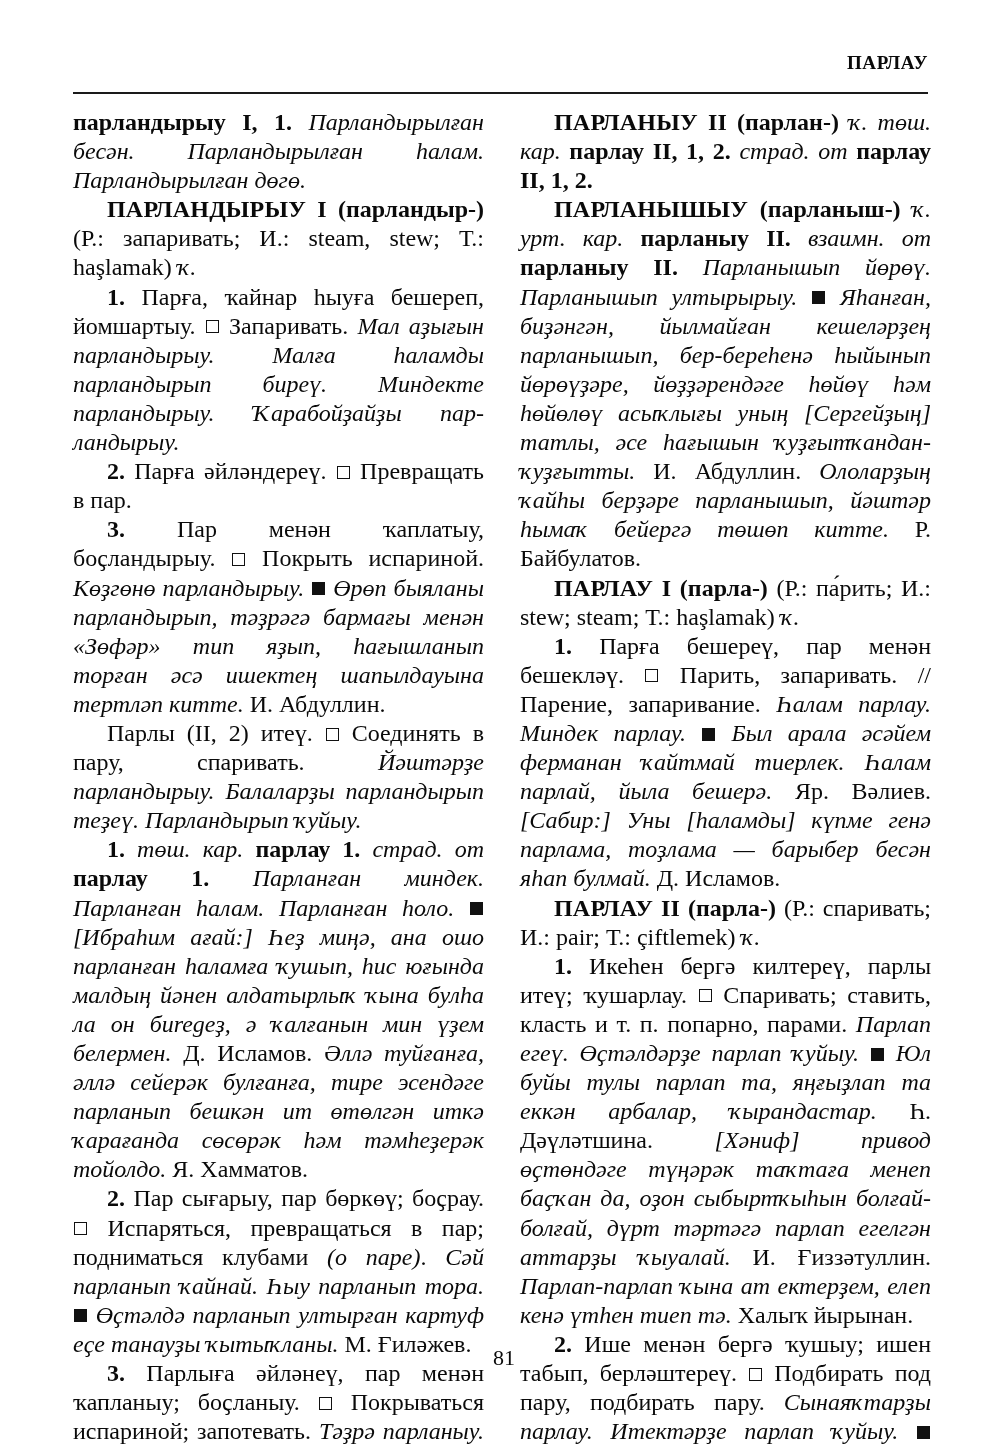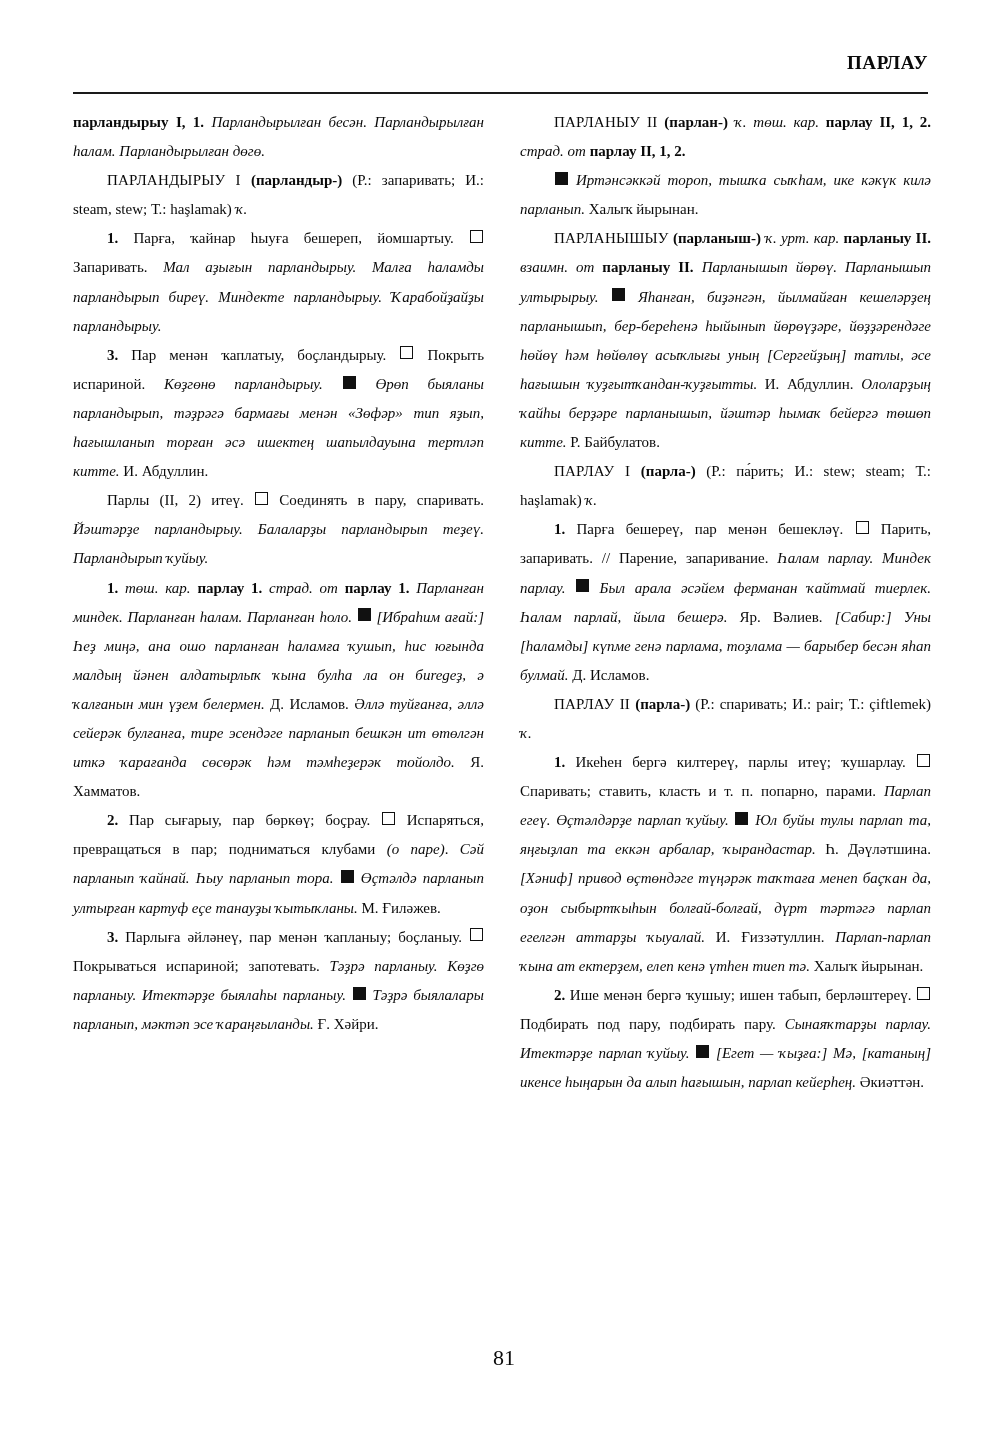--- a/index.html
+++ b/index.html
@@ -48,37 +48,37 @@
     position: absolute;
     left: 73px;
     top: 108px;
     width: 858px;
     height: 1200px;
     display: flex;
     gap: 36px;
   }
   .col {
     width: 411px;
-    font-size: 15px;
+    font-size: 24px;
     line-height: 29.1px;
     text-align: justify;
     text-justify: inter-word;
     hyphens: manual;
   }
 
   
   .blk {
     margin: 0;
     text-indent: 34px;
   }
   .blk.noind { text-indent: 0; }
 
   
   .hw {
-    font-weight: normal;
+    font-weight: bold;
     letter-spacing: 0.2px;
   }
   .stem { font-weight: bold; }
   .b { font-weight: bold; }
   .i { font-style: italic; }
   .sensenum { font-weight: bold; }
 
   
   .sq-open, .sq-fill {
     display: inline-block;
@@ -106,29 +106,29 @@
 <div class="page">
 
   <div class="runhead">ПАРЛАУ</div>
   <div class="rule"></div>
 
   <div class="cols">
     <div class="col" id="col-left">
         <p class="blk noind"><span class="b">парландырыу I, 1.</span> <span class="i">Парландырылған бесән. Парландырылған һалам. Парландырылған дөгө.</span></p>
         <p class="blk"><span class="hw">ПАРЛАНДЫРЫУ I</span> <span class="stem">(парландыр-)</span> (Р.: запаривать; И.: steam, stew; Т.: haşlamak) <span class="i">ҡ.</span></p>
         <p class="blk"><span class="sensenum">1.</span> Парға, ҡайнар һыуға бешереп, йом­шартыу. <span class="sq-open"></span> Запаривать. <span class="i">Мал аҙығын парлан­дырыу. Малға һаламды парландырып биреү. Миндекте парландырыу. Ҡарабойҙайҙы пар­ландырыу.</span></p>
+        <p class="blk"><span class="sensenum">2.</span> Парға әйләндереү. <span class="sq-open"></span> Превращать в пар.</p>
         <p class="blk"><span class="sensenum">3.</span> Пар менән ҡаплатыу, боҫландырыу. <span class="sq-open"></span> Покрыть испариной. <span class="i">Көҙгөнө парланды­рыу.</span> <span class="sq-fill"></span> <span class="i">Өрөп быяланы парландырып, тәҙ­рәгә бармағы менән «Зөфәр» тип яҙып, һағышланып торған әсә ишектең шапылда­уына тертләп китте.</span> И. Абдуллин.</p>
         <p class="blk">Парлы (II, 2) итеү. <span class="sq-open"></span> Соединять в пару, спаривать. <span class="i">Йәштәрҙе парландырыу. Бала­ларҙы парландырып теҙеү. Парландырып ҡуйыу.</span></p>
         <p class="blk"><span class="sensenum">1.</span> <span class="i">төш. кар.</span> <span class="b">парлау 1.</span> <span class="i">страд. от</span> <span class="b">пар­лау 1.</span> <span class="i">Парланған миндек. Парланған һалам. Парланған һоло.</span> <span class="sq-fill"></span> <span class="i">[Ибраһим ағай:] Һеҙ миңә, ана ошо парланған һаламға ҡушып, һис юғында малдың йәнен алдатырлыҡ ҡына булһа ла он биregеҙ, ә ҡалғанын мин үҙем белермен.</span> Д. Исламов. <span class="i">Әллә туйғанға, әллә сейерәк булғанға, тире эсендәге парланып бешкән ит өтөлгән иткә ҡарағанда сөсөрәк һәм тәмһеҙерәк тойолдо.</span> Я. Хамматов.</p>
         <p class="blk"><span class="sensenum">2.</span> Пар сығарыу, пар бөркөү; боҫрау. <span class="sq-open"></span> Ис­паряться, превращаться в пар; подниматься клубами <span class="i">(о паре)</span>. <span class="i">Сәй парланып ҡайнай. Һыу парланып тора.</span> <span class="sq-fill"></span> <span class="i">Өҫтәлдә парланып ултырған картуф еҫе танауҙы ҡытыҡланы.</span> М. Ғиләжев.</p>
         <p class="blk"><span class="sensenum">3.</span> Парлыға әйләнеү, пар менән ҡапланыу; боҫланыу. <span class="sq-open"></span> Покрываться испариной; за­потевать. <span class="i">Тәҙрә парланыу. Көҙгө парланыу. Итектәрҙе быялаһы парланыу.</span> <span class="sq-fill"></span> <span class="i">Тәҙрә быя­лалары парланып, мәктәп эсе ҡараңғыланды.</span> Ғ. Хәйри.</p>
       </div>
     <div class="col" id="col-right">
         <p class="blk"><span class="hw">ПАРЛАНЫУ II</span> <span class="stem">(парлан-)</span> <span class="i">ҡ. төш. кар.</span> <span class="b">парлау II, 1, 2.</span> <span class="i">страд. от</span> <span class="b">парлау II, 1, 2.</span></p>
-        <p class="blk"><span class="sq-fill"></span> <span class="i">Иртәнсәккәй тороп, тышҡа сыҡһам, ике кәкүк килә парланып.</span> Халыҡ йырынан.</p>
         <p class="blk"><span class="hw">ПАРЛАНЫШЫУ</span> <span class="stem">(парланыш-)</span> <span class="i">ҡ. урт. кар.</span> <span class="b">парланыу II.</span> <span class="i">взаимн. от</span> <span class="b">парланыу II.</span> <span class="i">Парланышып йөрөү. Парланышып ултыры­рыу.</span> <span class="sq-fill"></span> <span class="i">Яһанған, биҙәнгән, йылмайған кеше­ләрҙең парланышып, бер-береһенә һыйынып йөрөүҙәре, йөҙҙәрендәге һөйөү һәм һөйөлөү асыҡлығы уның [Сергейҙың] татлы, әсе һағышын ҡуҙғытҡандан-ҡуҙғытты.</span> И. Аб­дуллин. <span class="i">Ололарҙың ҡайһы берҙәре парланы­шып, йәштәр һымаҡ бейергә төшөп китте.</span> Р. Байбулатов.</p>
         <p class="blk"><span class="hw">ПАРЛАУ I</span> <span class="stem">(парла-)</span> (Р.: па́рить; И.: stew; steam; Т.: haşlamak) <span class="i">ҡ.</span></p>
         <p class="blk"><span class="sensenum">1.</span> Парға бешереү, пар менән бешекләү. <span class="sq-open"></span> Парить, запаривать. // Парение, запари­вание. <span class="i">Һалам парлау. Миндек парлау.</span> <span class="sq-fill"></span> <span class="i">Был арала әсәйем ферманан ҡайтмай тиерлек. Һалам парлай, йыла бешерә.</span> Яр. Вәлиев. <span class="i">[Сабир:] Уны [һаламды] күпме генә парла­ма, тоҙлама — барыбер бесән яһап булмай.</span> Д. Исламов.</p>
         <p class="blk"><span class="hw">ПАРЛАУ II</span> <span class="stem">(парла-)</span> (Р.: спаривать; И.: pair; Т.: çiftlemek) <span class="i">ҡ.</span></p>
         <p class="blk"><span class="sensenum">1.</span> Икеһен бергә килтереү, парлы итеү; ҡушарлау. <span class="sq-open"></span> Спаривать; ставить, класть и т. п. попарно, парами. <span class="i">Парлап егеү. Өҫтәлдәрҙе парлап ҡуйыу.</span> <span class="sq-fill"></span> <span class="i">Юл буйы тулы парлап та, яңғыҙлап та еккән арбалар, ҡы­рандастар.</span> Һ. Дәүләтшина. <span class="i">[Хәниф] привод өҫтөндәге түңәрәк таҡтаға менеп баҫҡан да, оҙон сыбыртҡыһын болғай-болғай, дүрт тәртәгә парлап егелгән аттарҙы ҡыуалай.</span> И. Ғиззәтуллин. <span class="i">Парлап-парлап ҡына ат ектерҙем, елеп кенә үтһен тиеп тә.</span> Халыҡ йырынан.</p>
         <p class="blk"><span class="sensenum">2.</span> Ише менән бергә ҡушыу; ишен табып, берләштереү. <span class="sq-open"></span> Подбирать под пару, подби­рать пару. <span class="i">Сынаяҡтарҙы парлау. Итектәрҙе парлап ҡуйыу.</span> <span class="sq-fill"></span> <span class="i">[Егет — ҡыҙға:] Мә, [катаның] икенсе һыңарын да алып һағышын, парлап кейерһең.</span> Әкиәттән.</p>
       </div>
   </div>
 
   <div class="folio">81</div>

